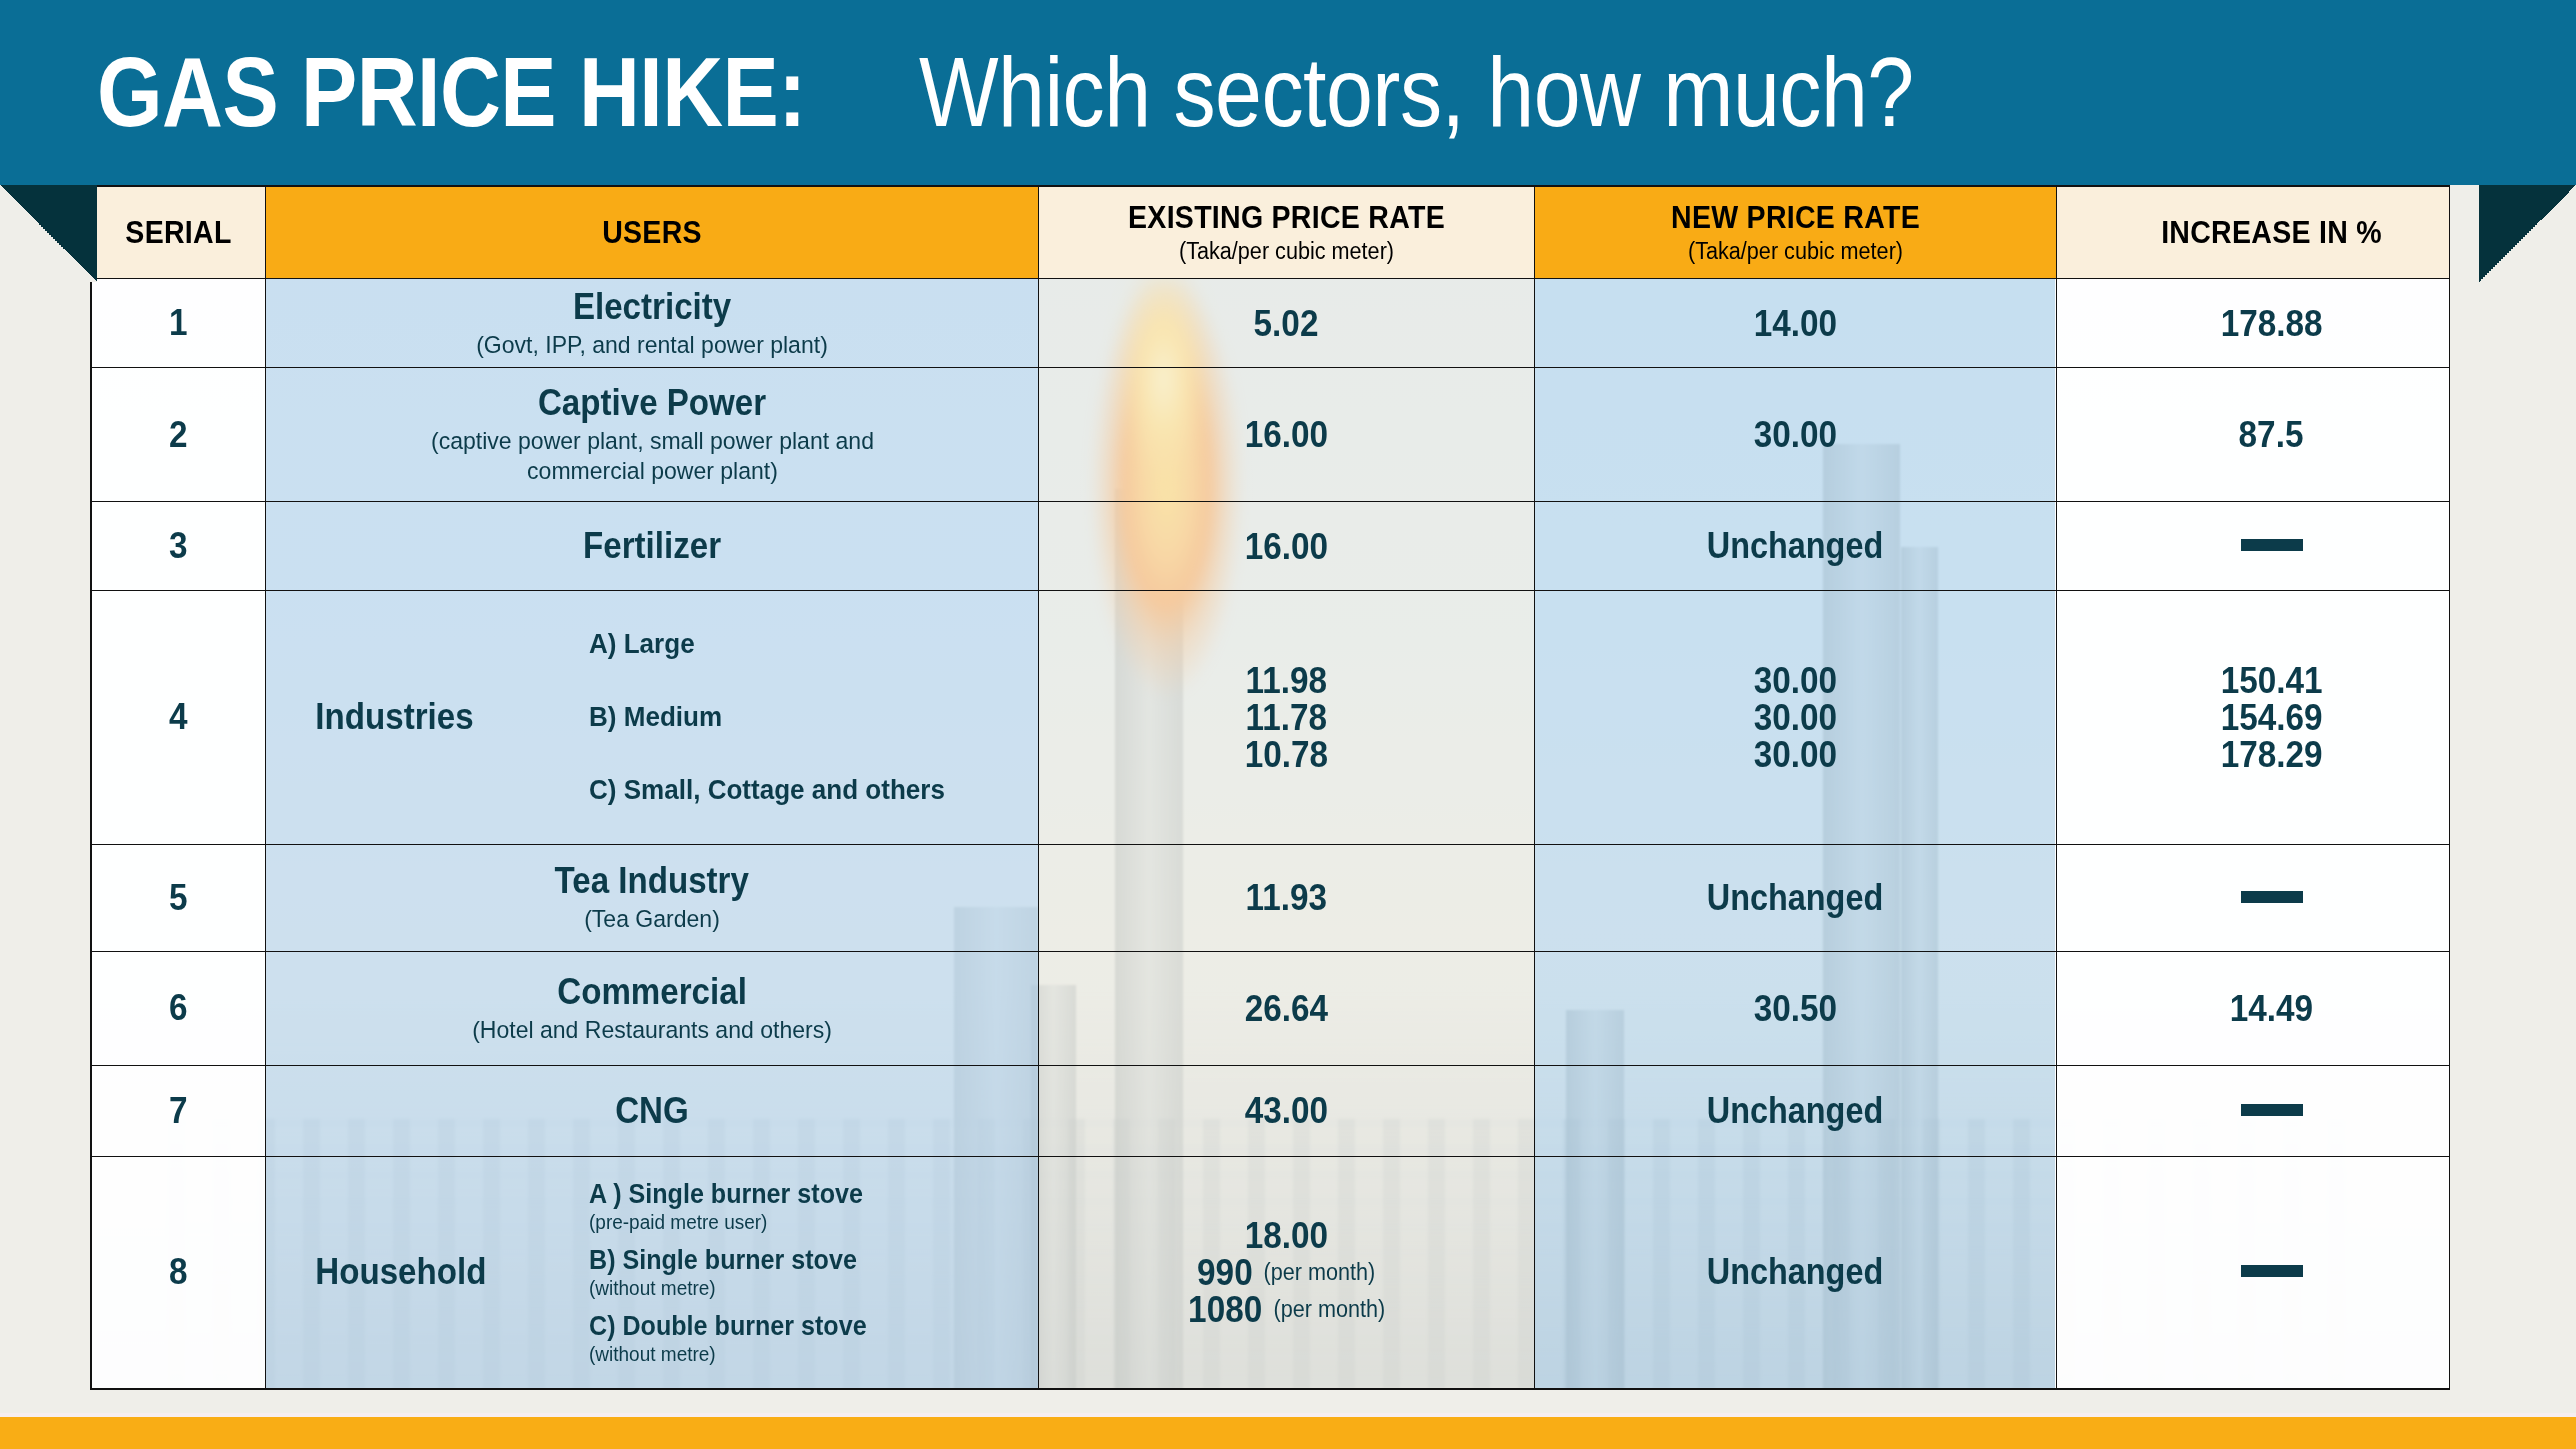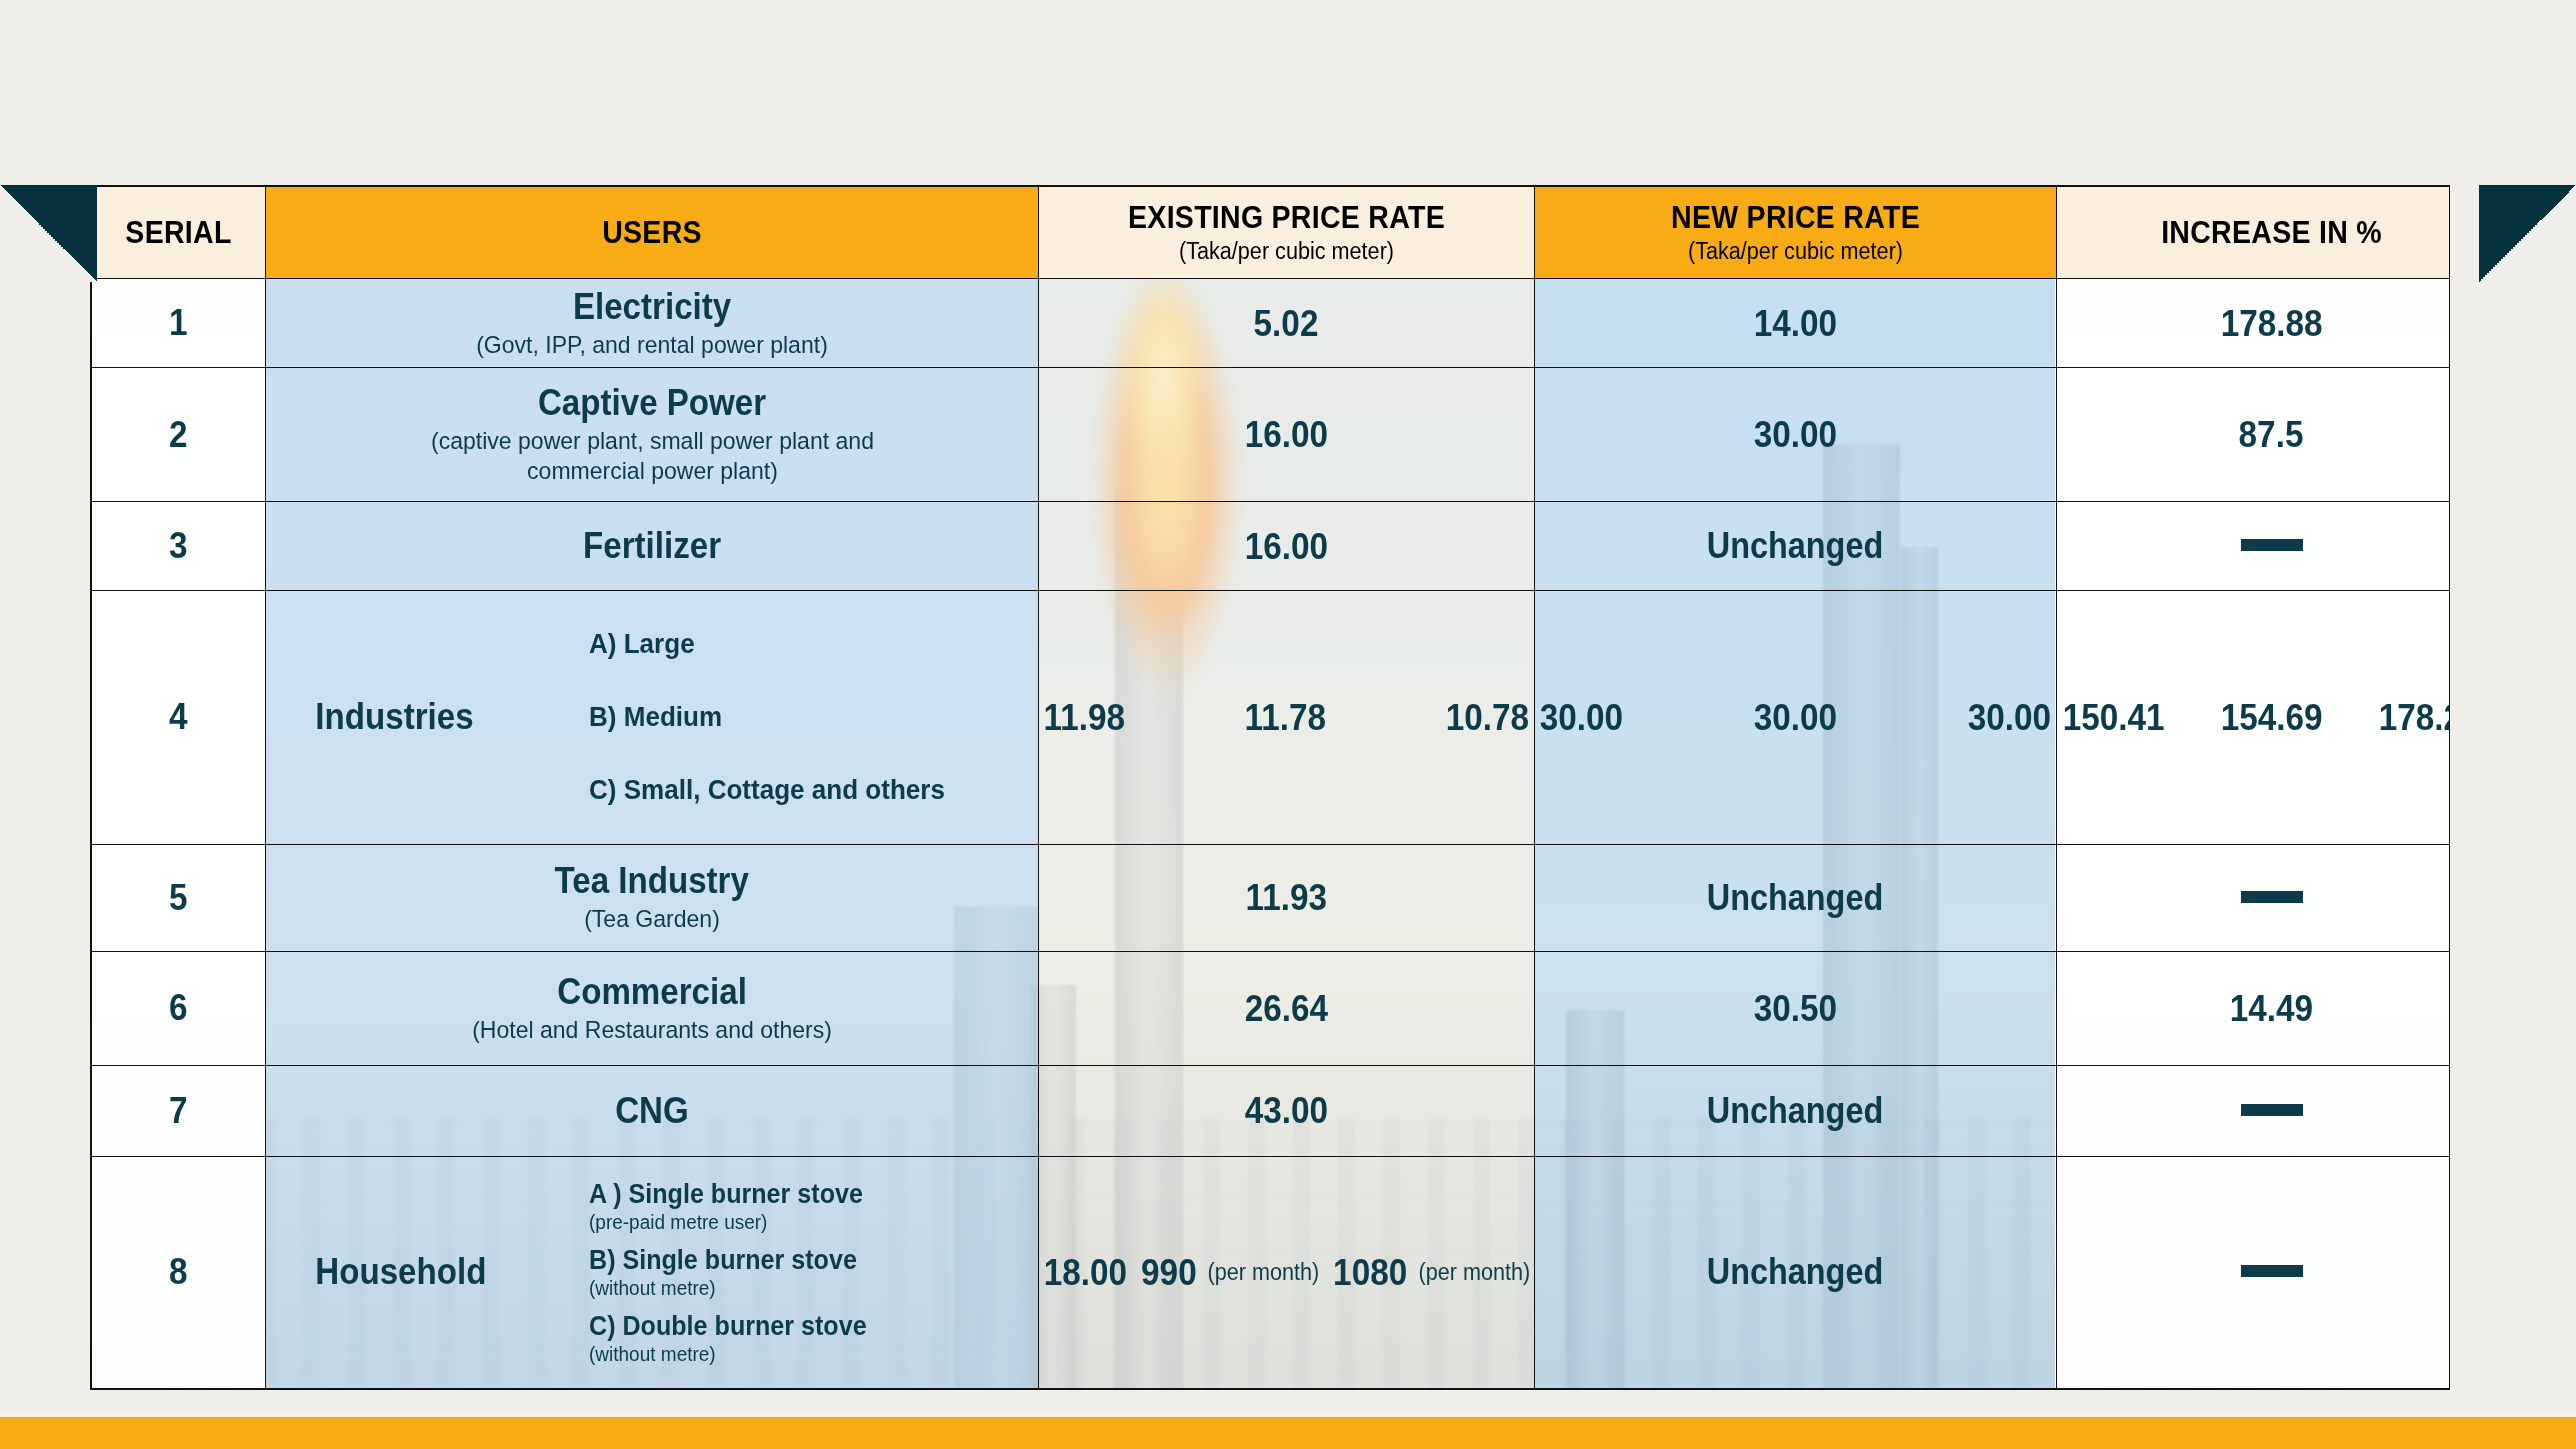--- a/index.html
+++ b/index.html
@@ -226,22 +226,22 @@
   .dash {
     display: inline-block;
     width: 62px;
     height: 12.2px;
     background: #0c3b4a;
   }
 
   
   .sub-stack {
     display: flex;
-    flex-direction: row;
-    justify-content: space-between;
+    flex-direction: column;
+    justify-content: center;
     height: 100%;
     padding: 16.7px 0;
   }
   .sub-stack.tight { padding: 13px 0; }
   .sub-line { display: flex; align-items: center; justify-content: center; }
 
   .users-split {
     display: flex;
     align-items: center;
     height: 100%;
@@ -303,20 +303,24 @@
     left: 0; top: 1417px;
     width: 2576px; height: 32px;
     background: #f9ad15;
   }
 </style>
 </head>
 <body>
 
 <div id="page">
 
+  <div class="title-band">
+    <span class="title-strong">GAS PRICE HIKE:</span>
+      <span class="title-light"> Which sectors, how much?</span>
+  </div>
 
   <div class="notch notch-left"></div>
   <div class="notch notch-right"></div>
 
   <div class="table-wrap">
 
     <div class="bg-art">
       <div class="bg-sky"></div>
       <div class="plant-haze"></div>
       <div class="plant-detail"></div>

